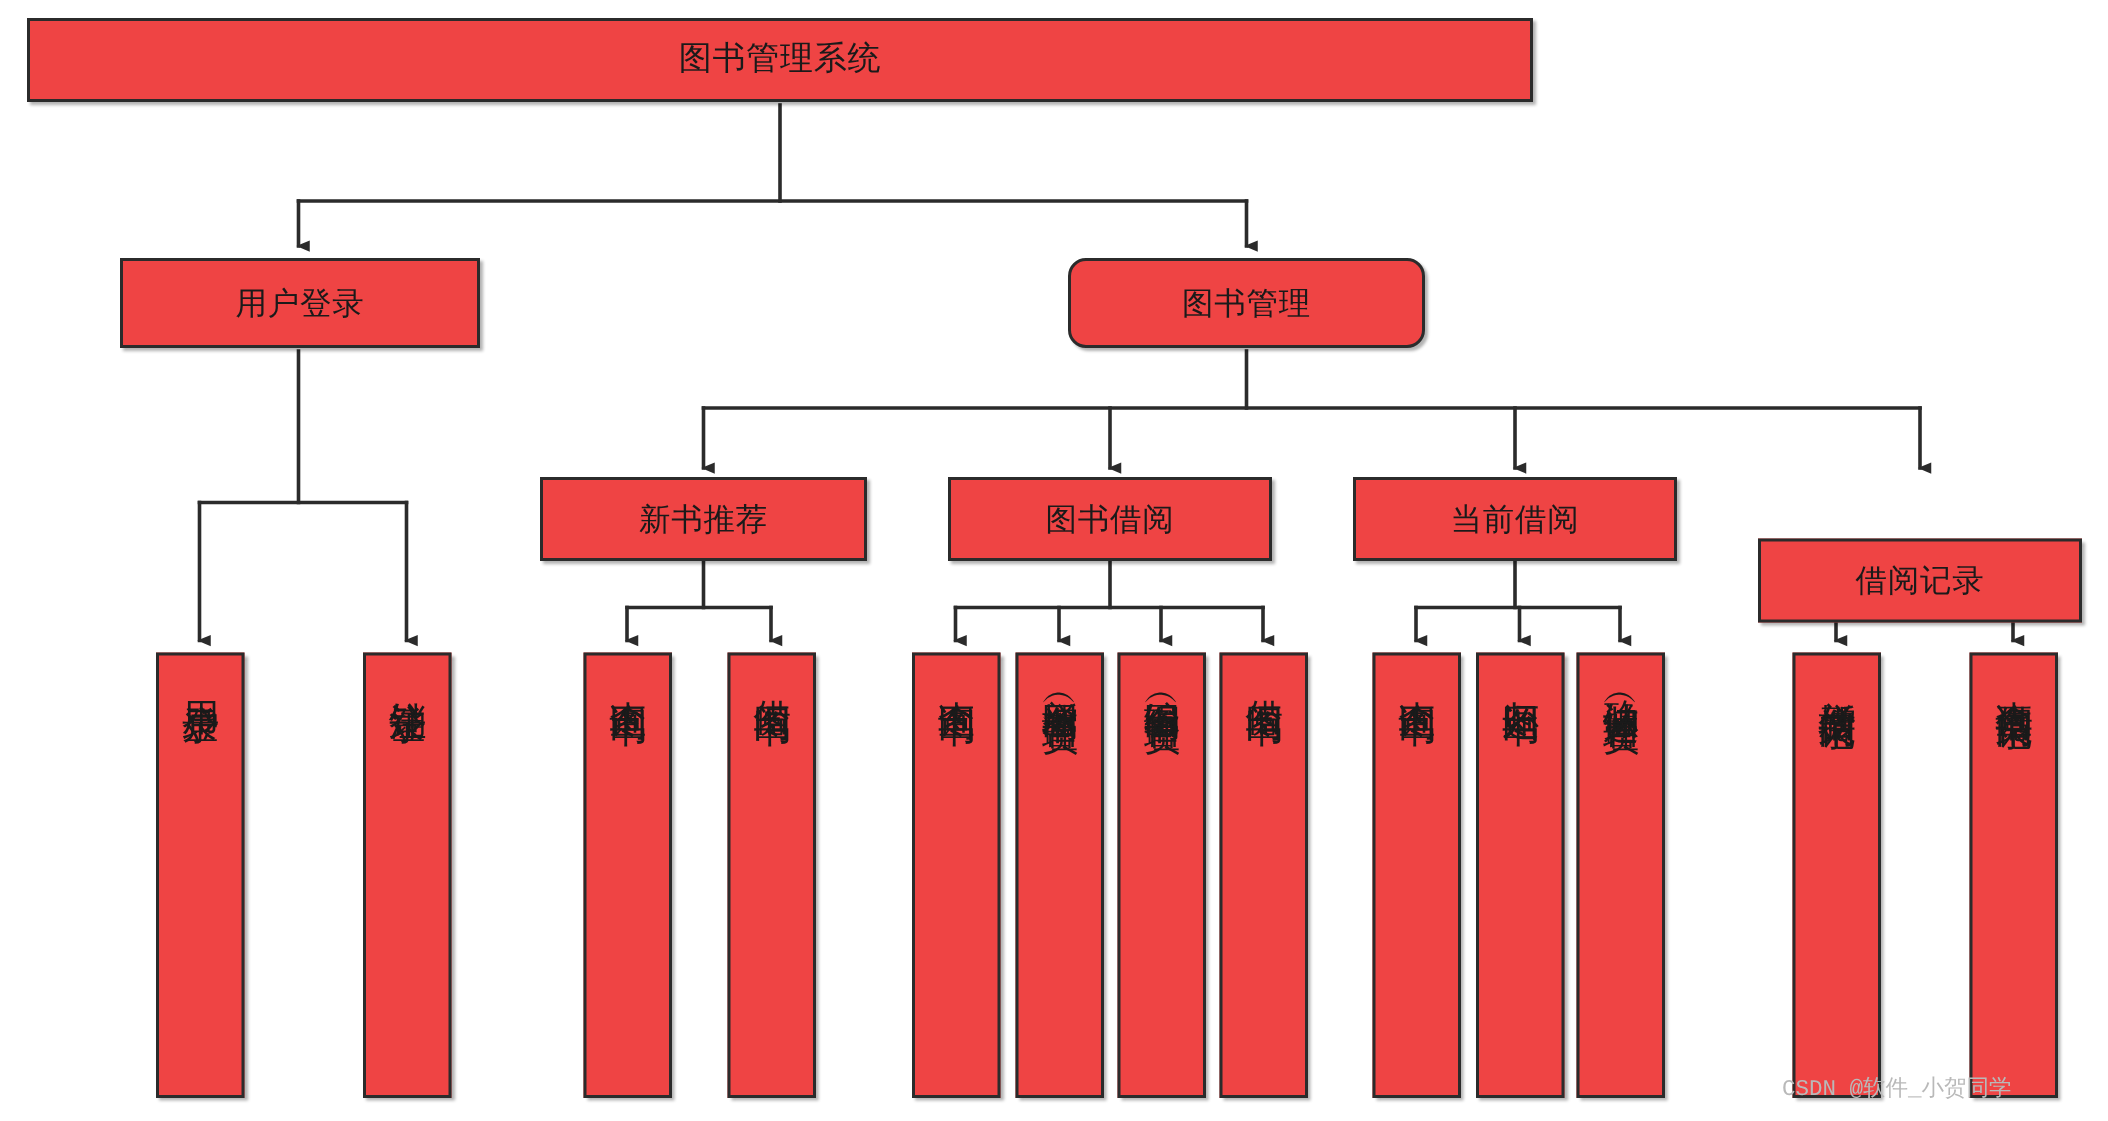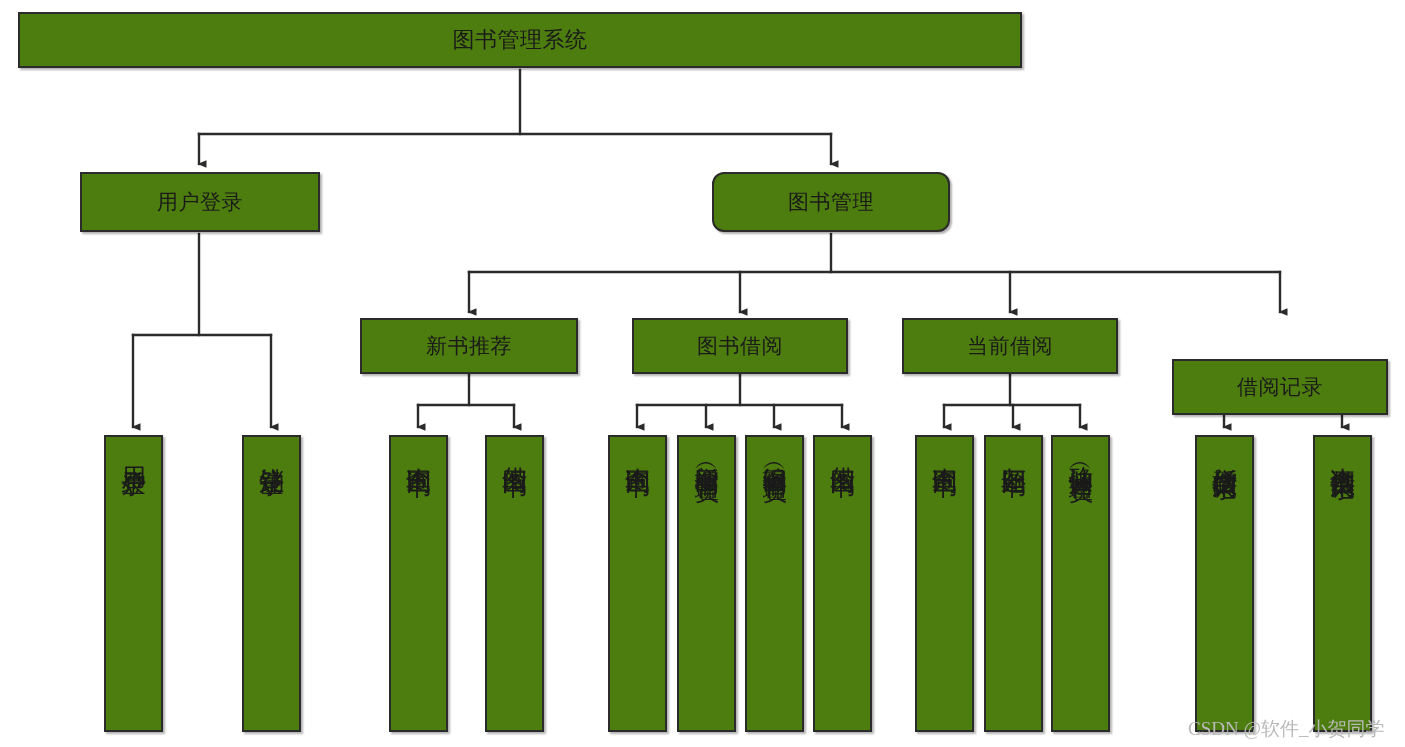--- a/index.html
+++ b/index.html
@@ -22,21 +22,21 @@
     position: absolute;
     left: 0;
     top: 0;
     width: 1405px;
     height: 747px;
     pointer-events: none;
   }
   .node {
     position: absolute;
     box-sizing: border-box;
-    background: #4d7c0f;
+    background: #ef4444;
     border: 2px solid #2b2b2b;
     box-shadow: 2px 2px 2px rgba(0,0,0,0.30);
     display: flex;
     align-items: center;
     justify-content: center;
     color: #1a1a1a;
     z-index: 2;
   }
   .node .label {
     display: block;
@@ -66,25 +66,25 @@
     white-space: nowrap;
     margin: 0 auto;
   }
   .node.v.tall .label {
     font-size: 24px;
   }
   #watermark {
     position: absolute;
     left: 1188px;
     top: 716px;
-    font-size: 19px;
+    font-size: 15px;
     color: #b9b9b9;
     white-space: nowrap;
     z-index: 5;
-    font-family: Liberation Serif, serif;
+    font-family: Liberation Mono, monospace;
   }
 </style>
 </head>
 <body>
 
 <div id="diagram">
 
   <svg id="edges" viewBox="0 0 1405 747" xmlns="http://www.w3.org/2000/svg">
     <defs>
       <marker id="arrow" viewBox="0 0 12 12" refX="6" refY="10" markerWidth="9" markerHeight="11" orient="auto-start-reverse" markerUnits="userSpaceOnUse">

